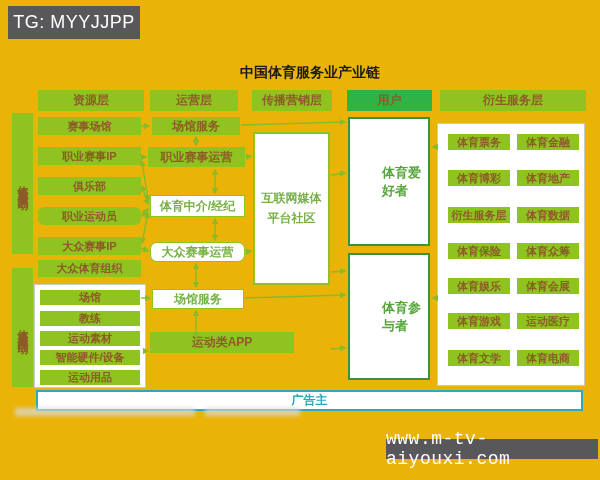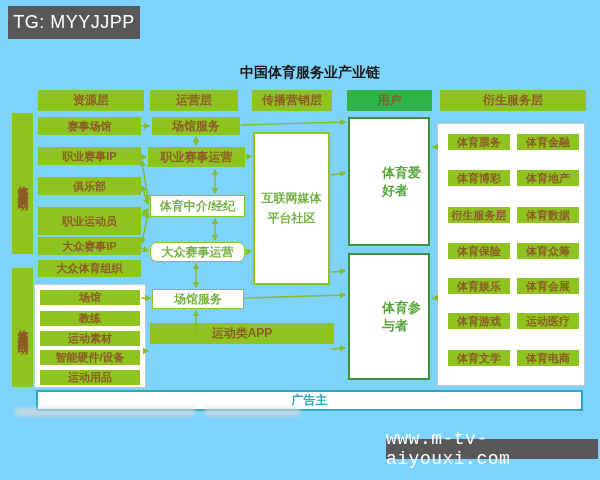--- a/index.html
+++ b/index.html
@@ -6,21 +6,21 @@
     --solid-green:#8fc31f;
     --user-green:#2fb344;
     --box-text:#8d5a28;
     --outline-green:#8fc31f;
     --outline-text:#76b043;
     --big-border:#3f9142;
     --teal:#2fa8bc;
     --banner-gray:#58585a;
   }
   html,body{margin:0;padding:0;background:#fff;}
-  .stage{position:relative;width:600px;height:480px;background:#7dd3fc;
+  .stage{position:relative;width:600px;height:480px;background:#eab308;
          font-family:"Liberation Sans","DejaVu Sans",sans-serif;overflow:hidden;}
   .banner{position:absolute;background:var(--banner-gray);color:#fff;
           display:flex;align-items:center;justify-content:center;
           font-size:18px;font-weight:500;letter-spacing:.5px;}
   .title{position:absolute;text-align:center;font-size:14px;font-weight:bold;color:#1a1a1a;}
   .hdr{position:absolute;height:21px;display:flex;align-items:center;justify-content:center;
        background:var(--solid-green);color:var(--box-text);font-size:12px;font-weight:bold;}
   .hdr.user{background:var(--user-green);}
   .vlabel{position:absolute;width:21px;background:var(--solid-green);color:var(--box-text);
           font-size:11px;font-weight:bold;writing-mode:vertical-rl;text-orientation:upright;
@@ -61,37 +61,37 @@
   <div class="hdr" style="left:252px;top:90px;width:80px;">传播营销层</div>
   <div class="hdr user" style="left:347px;top:90px;width:85px;">用户</div>
   <div class="hdr" style="left:440px;top:90px;width:146px;">衍生服务层</div>
 
   <div class="vlabel" style="left:12px;top:113px;height:141px;">体育竞赛表演活动</div>
   <div class="vlabel" style="left:12px;top:268px;height:119px;">体育健身休闲活动</div>
 
   <div class="box" style="left:38px;top:117px;width:103px;height:18px;">赛事场馆</div>
   <div class="box" style="left:38px;top:147px;width:103px;height:18px;">职业赛事IP</div>
   <div class="box" style="left:38px;top:177px;width:103px;height:18px;">俱乐部</div>
-  <div class="box" style="left:38px;top:207px;width:103px;height:28px;">职业运动员</div>
+  <div class="box" style="left:38px;top:207px;width:103px;height:18px;border-radius:6px;">职业运动员</div>
   <div class="box" style="left:38px;top:237px;width:103px;height:18px;">大众赛事IP</div>
   <div class="box" style="left:38px;top:260px;width:103px;height:17px;">大众体育组织</div>
 
   <div class="graybox" style="left:34px;top:284px;width:112px;height:104px;"></div>
   <div class="box" style="left:40px;top:290px;width:100px;height:15px;">场馆</div>
   <div class="box" style="left:40px;top:311px;width:100px;height:15px;">教练</div>
   <div class="box" style="left:40px;top:331px;width:100px;height:15px;">运动素材</div>
   <div class="box" style="left:40px;top:350px;width:100px;height:15px;">智能硬件/设备</div>
   <div class="box" style="left:40px;top:370px;width:100px;height:15px;">运动用品</div>
 
   <div class="box f12" style="left:152px;top:117px;width:88px;height:18px;">场馆服务</div>
   <div class="box f12" style="left:148px;top:147px;width:97px;height:20px;">职业赛事运营</div>
   <div class="obox" style="left:150px;top:195px;width:95px;height:22px;">体育中介/经纪</div>
   <div class="obox" style="left:150px;top:242px;width:95px;height:20px;border-radius:7px;">大众赛事运营</div>
   <div class="obox" style="left:152px;top:289px;width:92px;height:20px;">场馆服务</div>
-  <div class="box f12" style="left:150px;top:323px;width:184px;height:21px;">运动类APP</div>
+  <div class="box f12" style="left:150px;top:332px;width:144px;height:21px;">运动类APP</div>
 
   <div class="platform" style="left:253px;top:132px;width:77px;height:153px;">互联网媒体平台社区</div>
 
   <div class="bigbox" style="left:348px;top:117px;width:82px;height:129px;">体育爱好者</div>
   <div class="bigbox" style="left:348px;top:253px;width:82px;height:127px;">体育参与者</div>
 
   <div class="graybox" style="left:437px;top:123px;width:148px;height:263px;"></div>
   <div class="box" style="left:448px;top:134px;width:62px;height:16px;">体育票务</div>
   <div class="box" style="left:517px;top:134px;width:62px;height:16px;">体育金融</div>
   <div class="box" style="left:448px;top:170px;width:62px;height:16px;">体育博彩</div>

